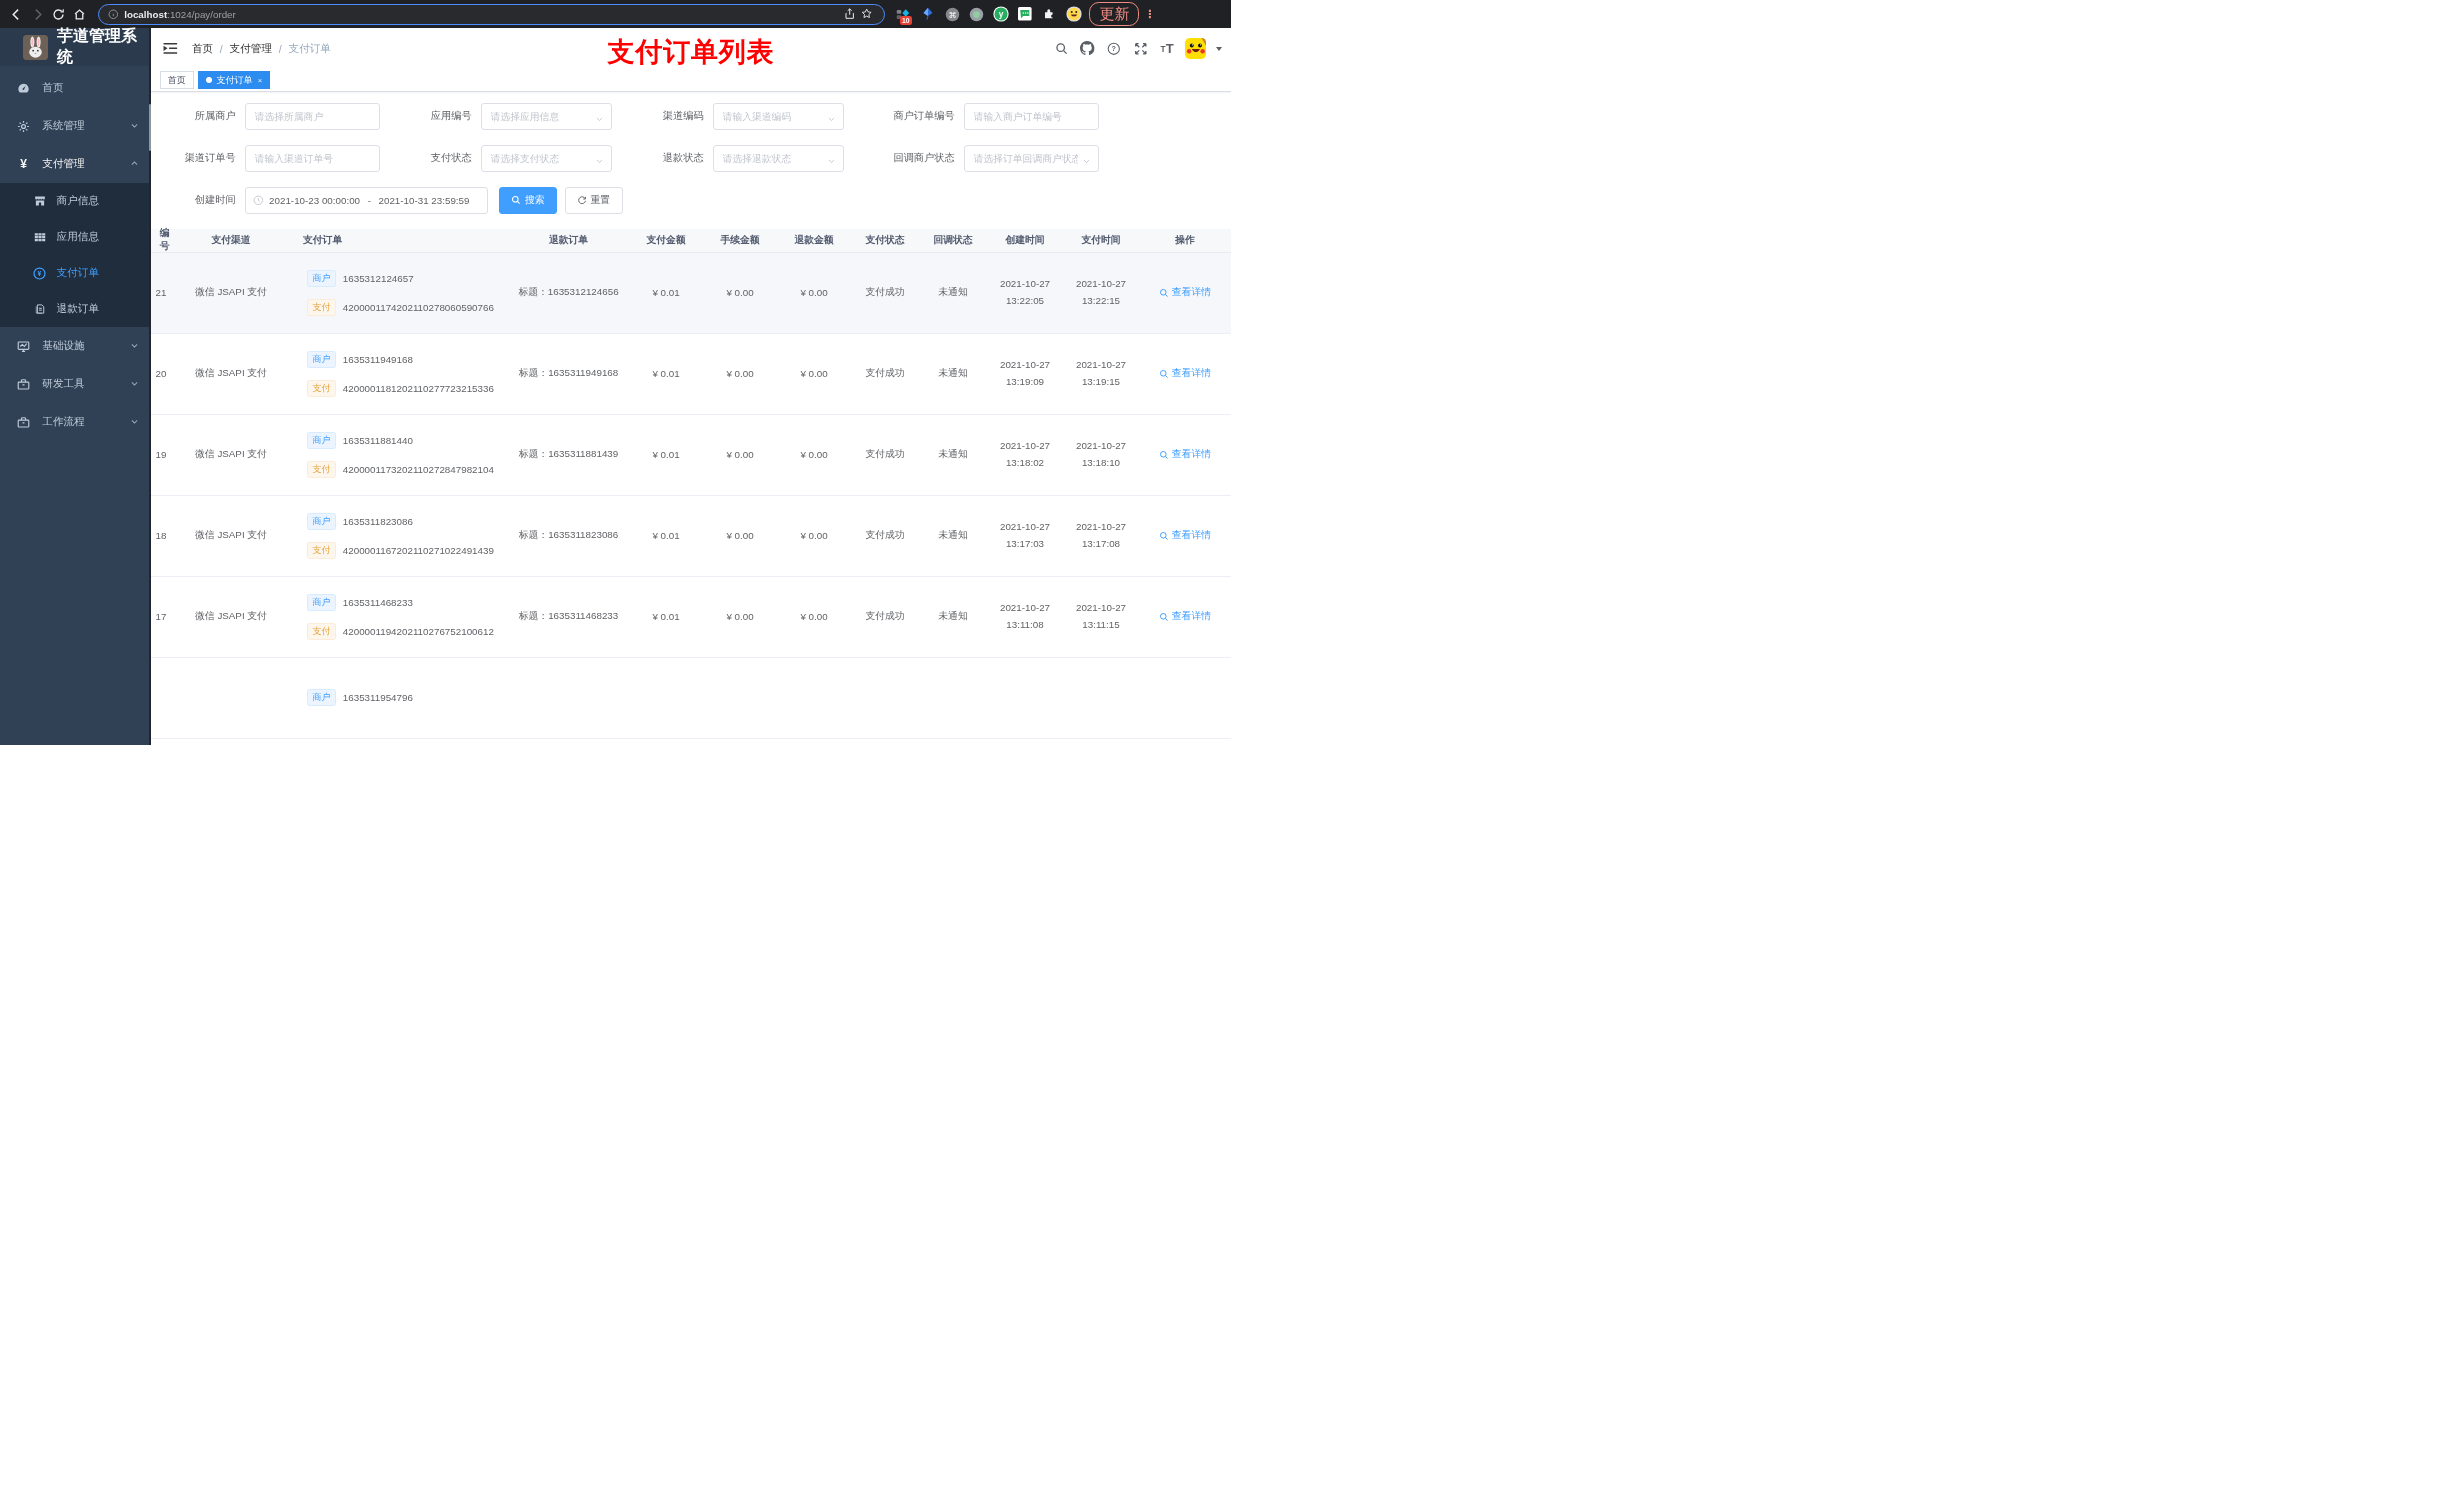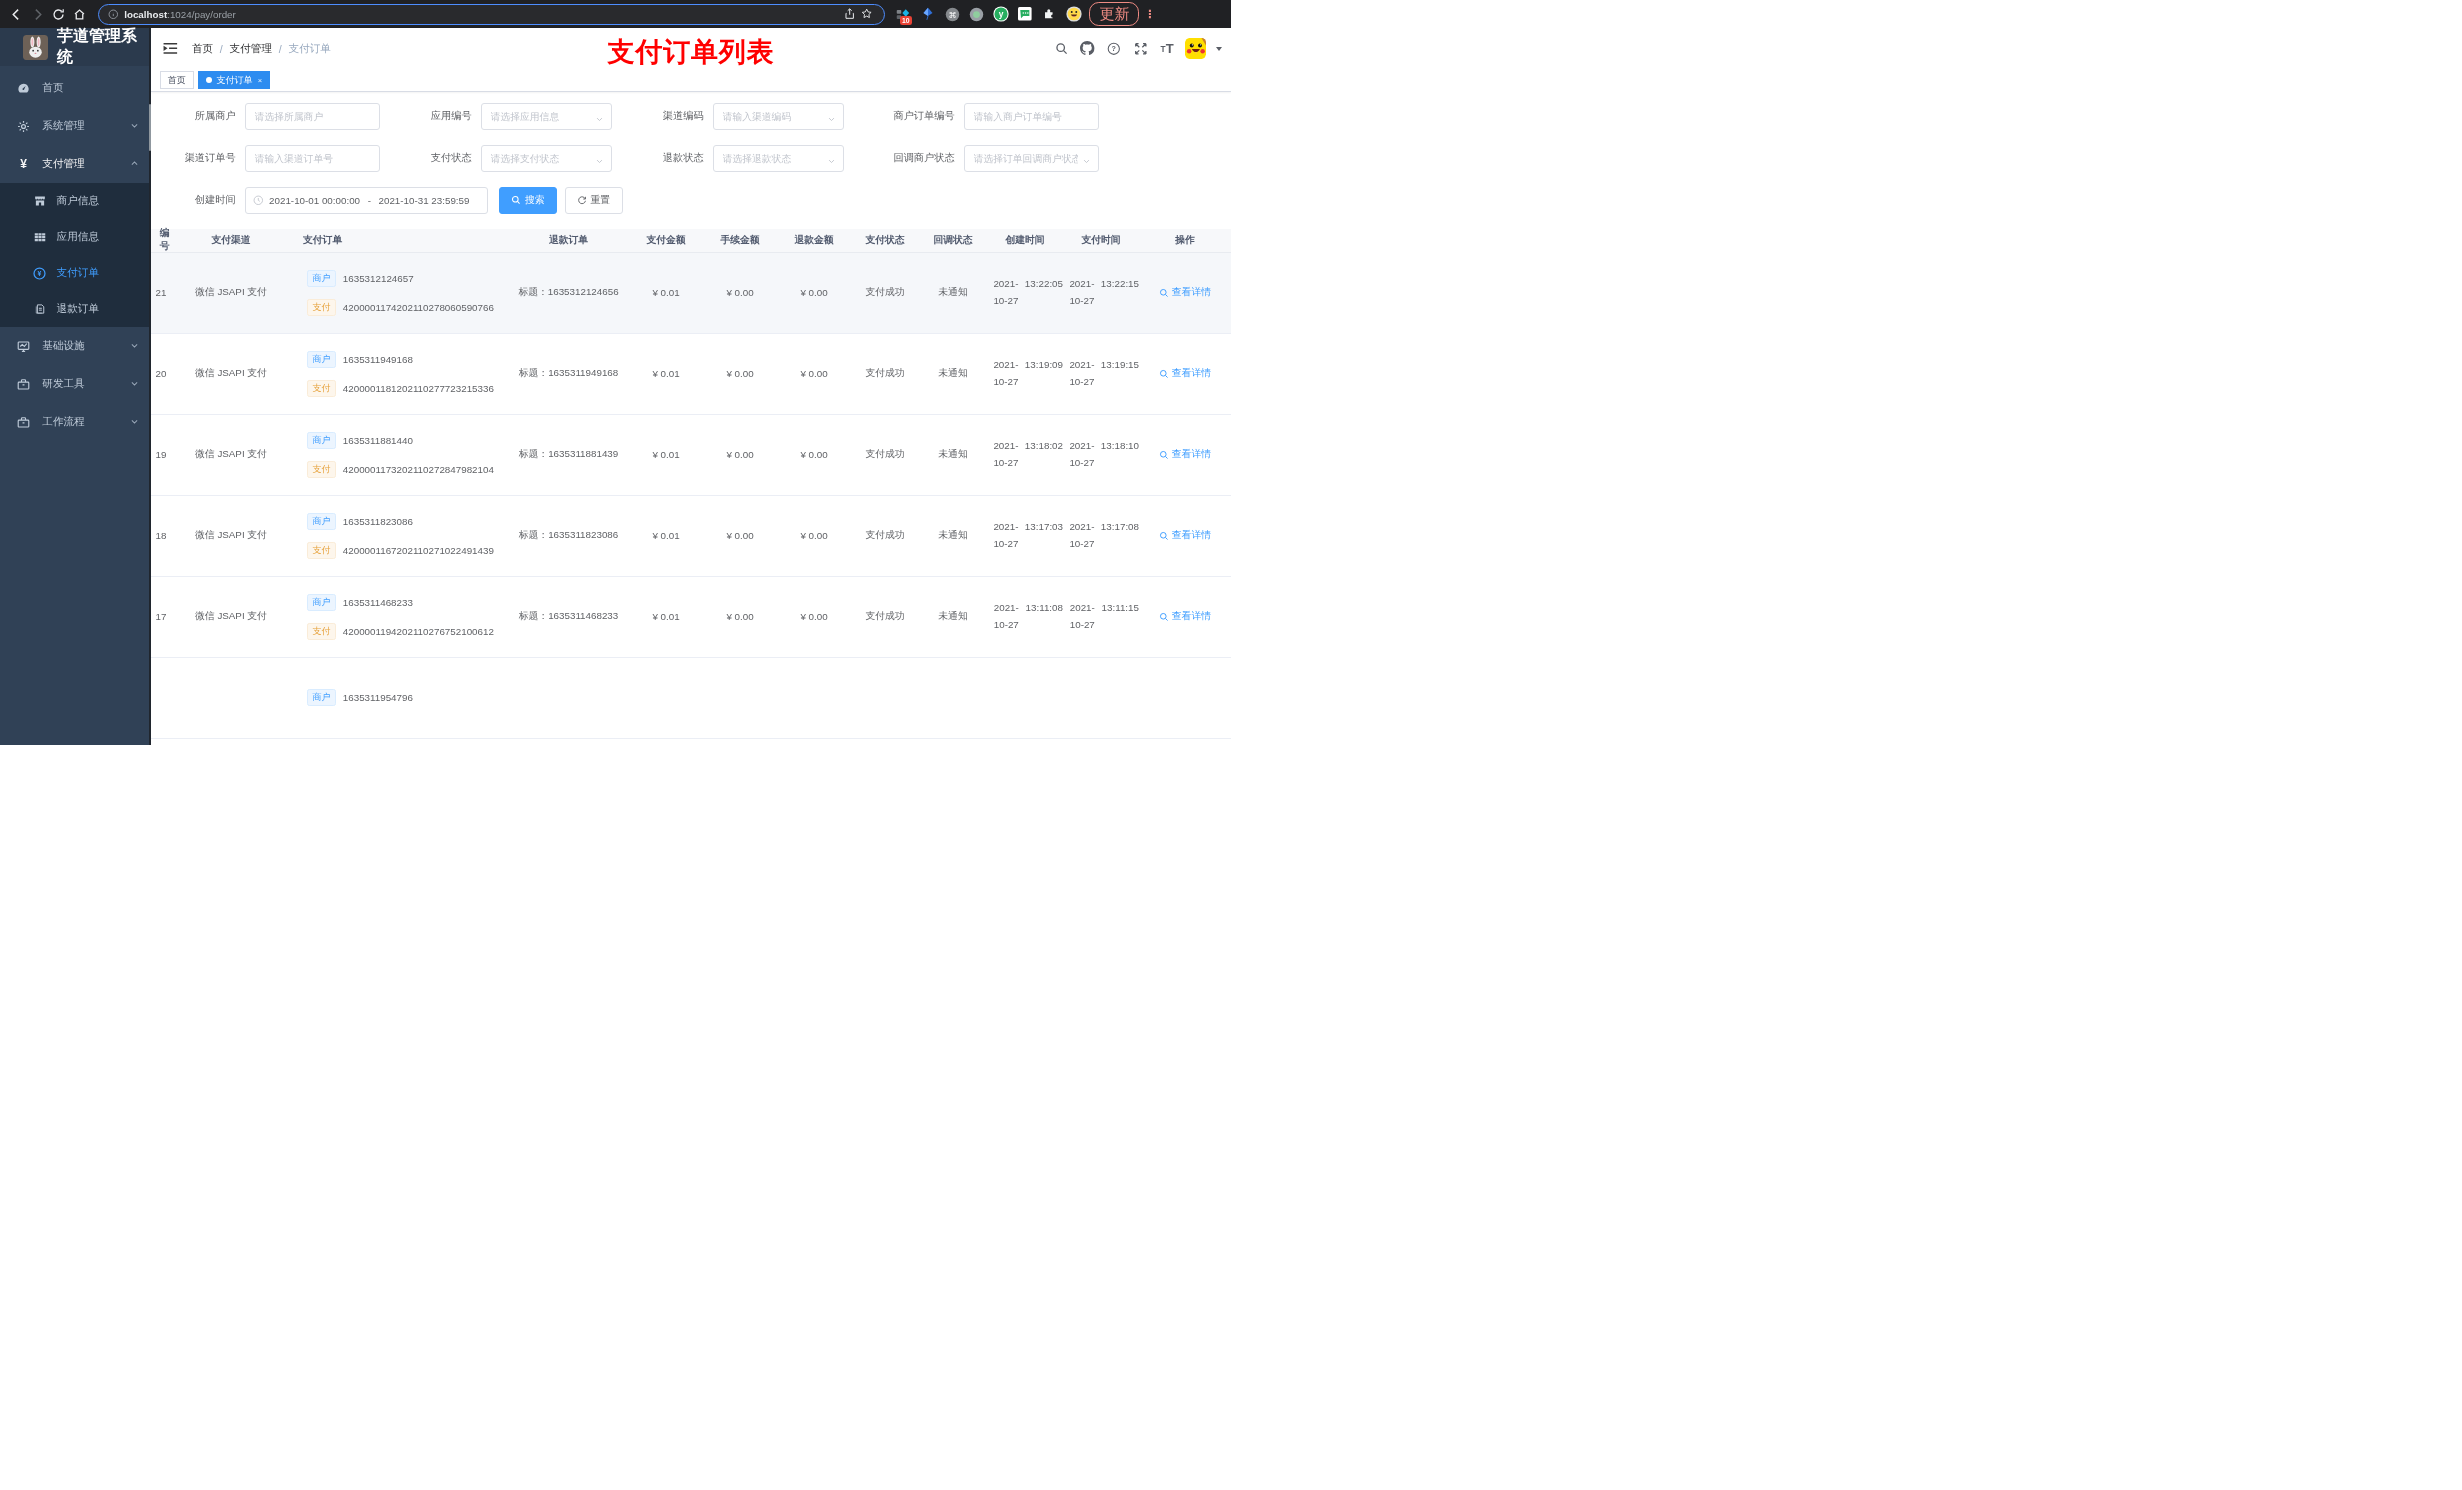--- a/index.html
+++ b/index.html
@@ -110,21 +110,21 @@
   .c5,.c6,.c7 { width:74px; }
   .c8,.c9 { width:68px; }
   .c10,.c11 { width:76px; }
   .c12 { flex:1; }
   .th.c3 { justify-content:flex-start; padding-left:15px; }
   .po-cell { display:flex; flex-direction:column; gap:12px; justify-content:center;margin-left:10px; }
   .po-line { display:flex; align-items:center; gap:6.8px; }
   .ptag { font-size:9px; line-height:15px; padding:0 4.5px; border-radius:2.3px; flex:none; }
   .ptag-blue { background:#ecf5ff; color:#409eff; border:0.8px solid #d9ecff; }
   .ptag-orange { background:#fdf6ec; color:#e6a23c; border:0.8px solid #faecd8; }
-  .two-line { display:flex; flex-direction:row; line-height:16.7px;text-align:center; }
+  .two-line { display:flex; flex-direction:column; line-height:16.7px;text-align:center; }
   .op-link { color:#409eff; display:inline-flex; align-items:center; gap:3px; cursor:pointer; text-decoration:none; }
 </style>
 </head>
 <body>
 
 <div class="page">
 
   <div class="browser">
     <div class="bicon">
       <svg width="13" height="13" viewBox="0 0 16 16" fill="none" stroke="currentColor" stroke-width="1.8">
@@ -500,21 +500,21 @@
 
           <div class="f-row">
             <span class="flabel lw-a">创建时间</span>
             <div class="date-input">
               <span class="clock">
                 <svg width="10.6" height="10.6" viewBox="0 0 16 16" fill="none" stroke="currentColor" stroke-width="1.3">
                     <circle cx="8" cy="8" r="6.4"></circle>
                     <path d="M8 4.5V8l2.3 1.6"></path>
                   </svg>
               </span>
-              <span>2021-10-01 00:00:00</span>
+              <span>2021-10-23 00:00:00</span>
               <span class="dsep">-</span>
               <span>2021-10-31 23:59:59</span>
             </div>
             <button class="btn btn-primary">
               <svg width="9.8" height="9.8" viewBox="0 0 16 16" fill="none" stroke="currentColor" stroke-width="1.7">
                   <circle cx="7" cy="7" r="4.6"></circle>
                   <path d="M10.6 10.6L14 14"></path>
                 </svg>
               <span>搜索</span>
             </button>

